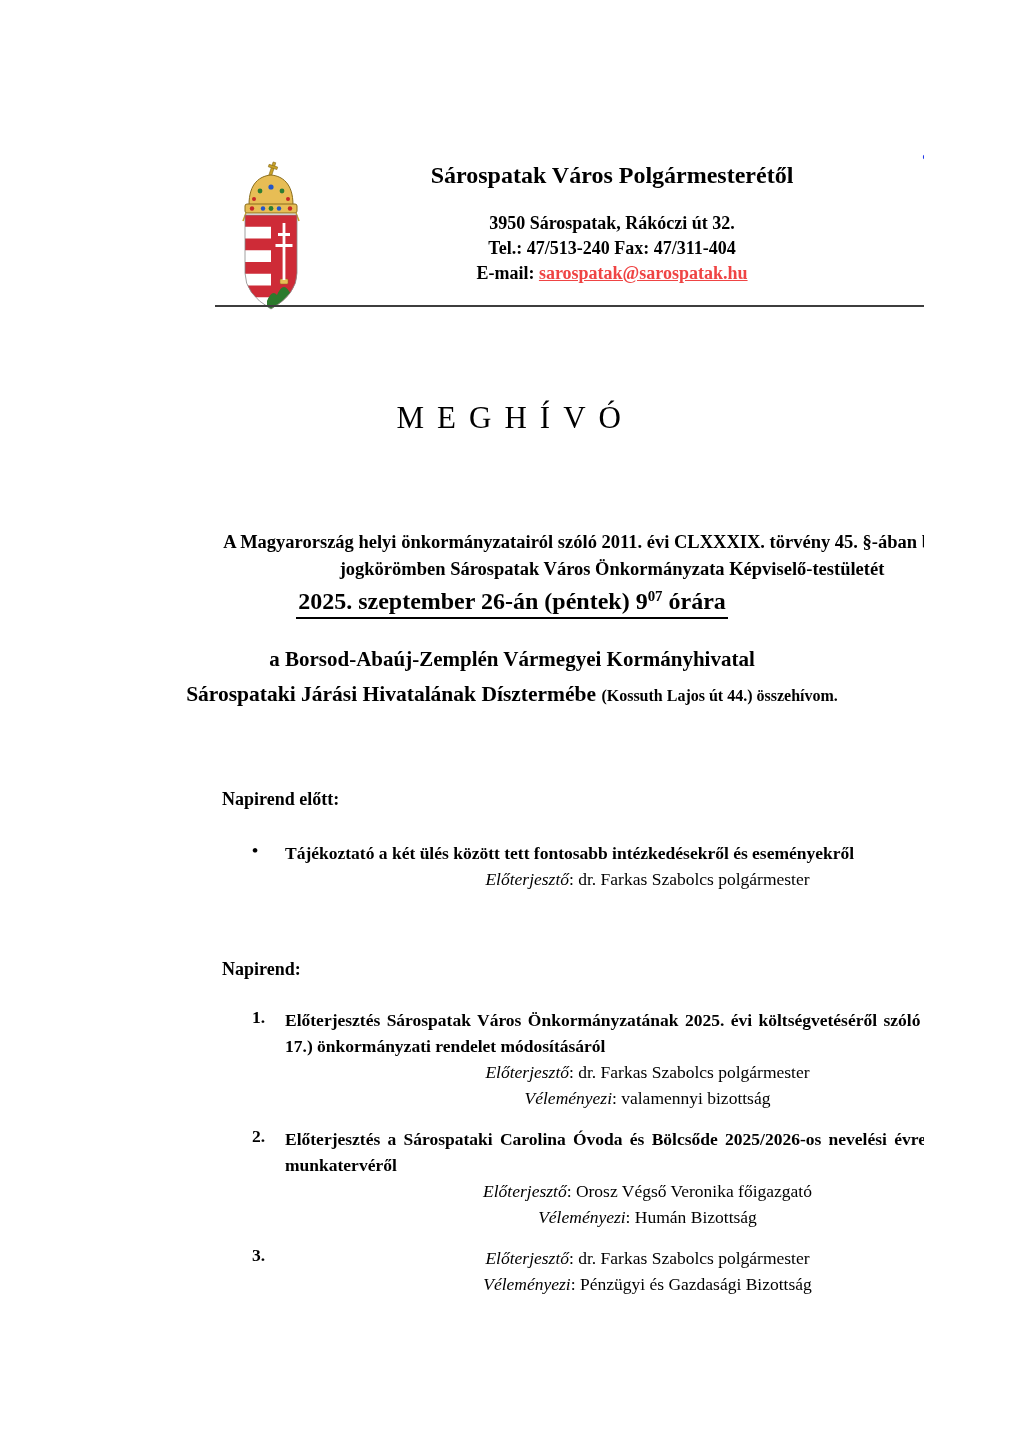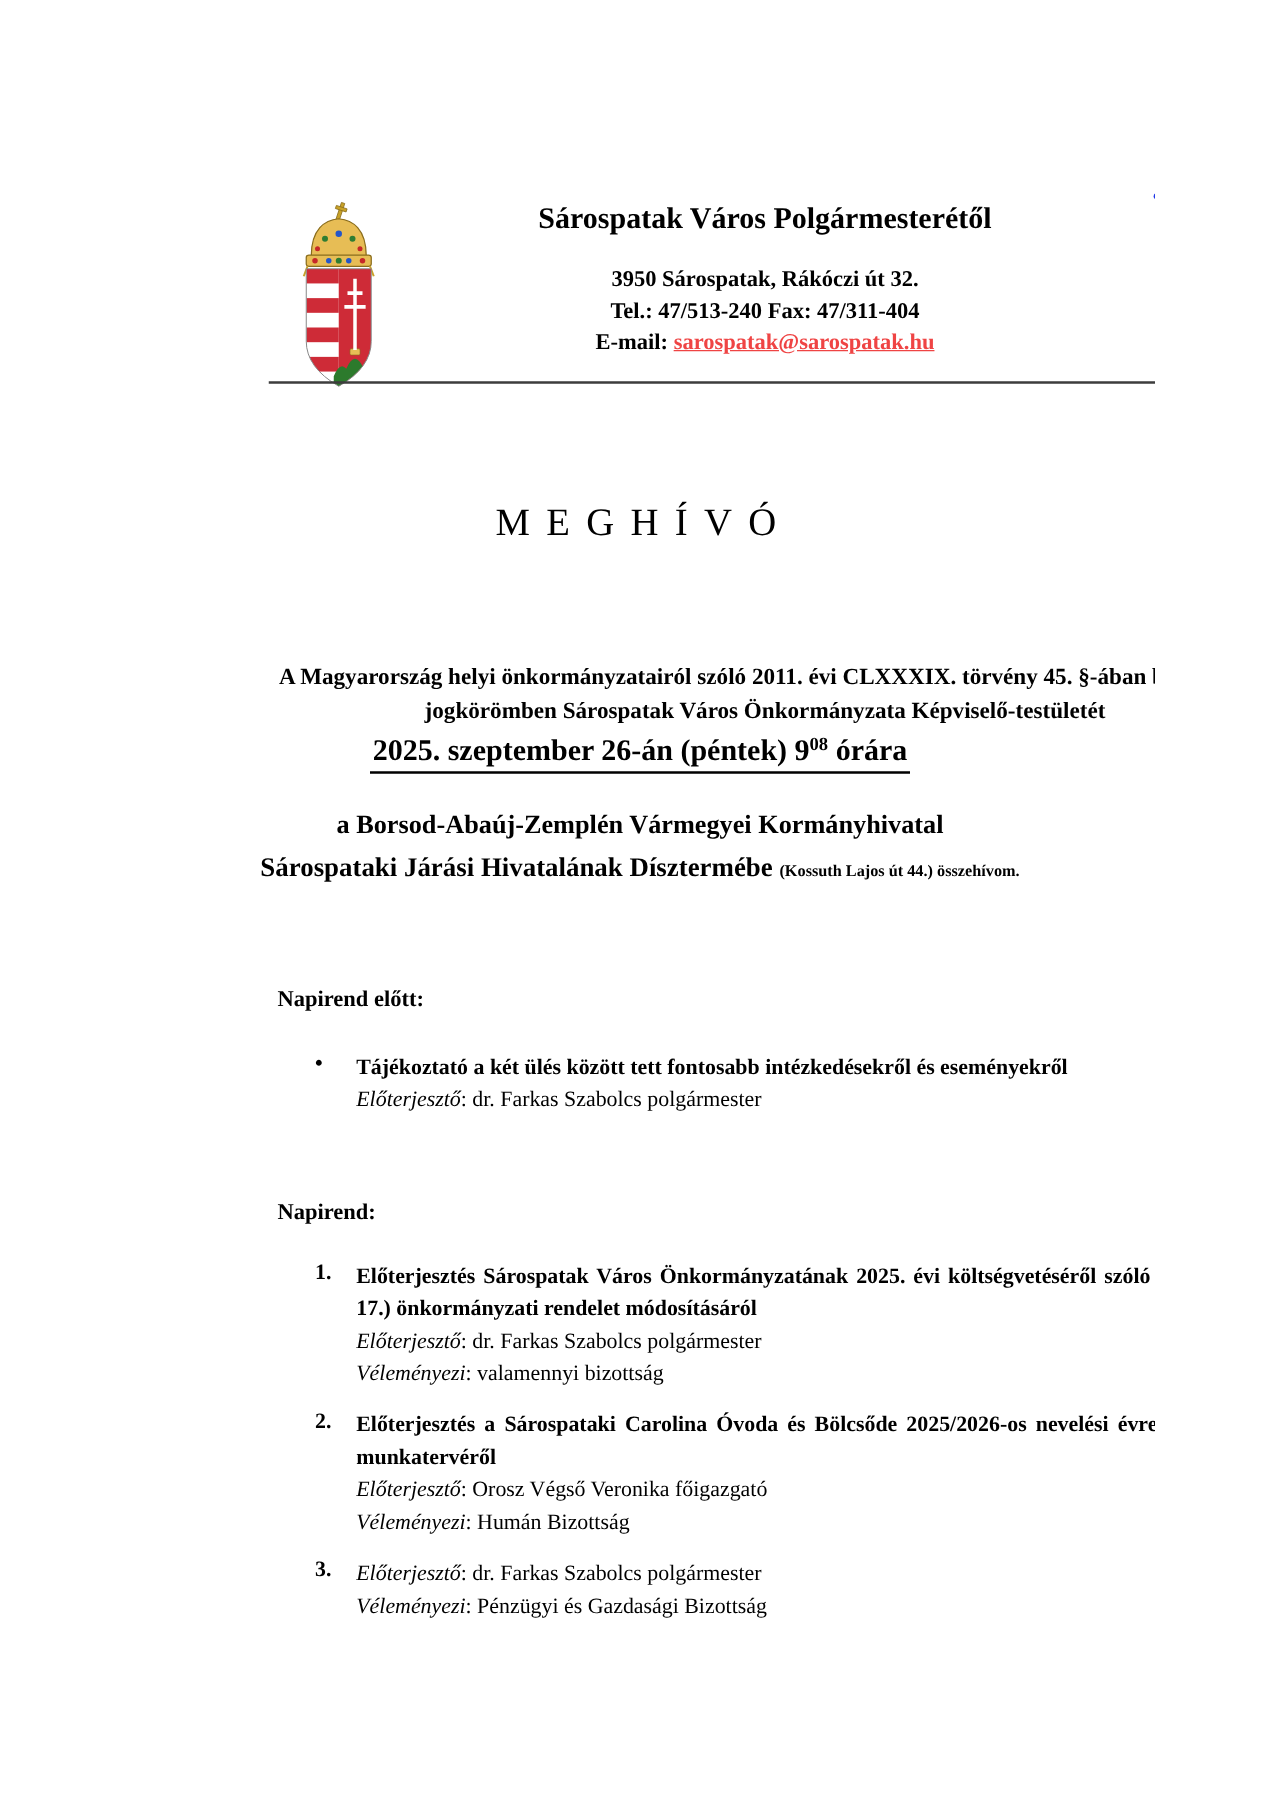--- a/index.html
+++ b/index.html
@@ -22,33 +22,33 @@
     font-size:31px;font-weight:400;letter-spacing:0.42em;text-indent:0.21em;}
   
   .intro{position:absolute;top:529px;left:117px;width:790px;text-align:center;
     font-weight:700;font-size:18.5px;line-height:27px;}
   .date-line{position:absolute;top:588px;left:0;width:100%;text-align:center;
     font-size:24px;font-weight:700;}
   .date-underline{display:inline-block;border-bottom:2.5px solid #000;padding:0 2px 2px 2px;}
   .sup{font-size:62%;position:relative;top:-0.55em;font-weight:700;}
   .venue1{position:absolute;top:647px;left:0;width:100%;text-align:center;font-size:21px;font-weight:700;}
   .venue2{position:absolute;top:682px;left:0;width:100%;text-align:center;font-size:21.5px;font-weight:700;}
-  .venue2 .small{font-size:13px;}
+  .venue2 .small{font-size:16px;}
   
   .before-section{position:absolute;top:789px;left:122px;width:788px;}
   .agenda-section{position:absolute;top:959px;left:122px;width:788px;}
   .section-heading{font-size:18px;font-weight:700;}
   .bullet-item{display:flex;margin-top:30px;}
   .bullet-glyph{margin-left:30px;width:33px;font-size:17.5px;font-weight:700;}
   .agenda-item{display:flex;margin-top:15px;}
   .agenda-item.first{margin-top:27px;}
   .item-num{margin-left:30px;width:33px;font-size:17.5px;font-weight:700;}
   .item-body{flex:1;font-size:17.5px;line-height:26px;}
   .item-title{font-weight:700;text-align:justify;}
-  .meta{font-weight:400;}
+  .meta{font-weight:400;text-align:center;}
   .meta em{font-style:italic;}
 </style>
 </head>
 <body>
 
 <div class="page">
 
   <div class="crest crest-left">
     <svg viewBox="0 0 70 150">
       <g transform="translate(36,9) rotate(18)" fill="#C9A227" stroke="#8a6d1d" stroke-width="0.6">
@@ -168,21 +168,21 @@
     </svg>
   </div>
 
   <div class="header-rule"></div>
 
   <div class="doc-title">MEGHÍVÓ</div>
 
   <div class="intro">A Magyarország helyi önkormányzatairól szóló 2011. évi CLXXXIX. törvény 45. §-ában biztosított jogkörömben Sárospatak Város Önkormányzata Képviselő-testületét</div>
 
   <div class="date-line">
-    <span class="date-underline"><span>2025. szeptember 26-án (péntek) 9</span><span class="sup">08</span><span> órára</span></span>
+    <span class="date-underline"><span>2025. szeptember 26-án (péntek) 9</span><span class="sup">07</span><span> órára</span></span>
   </div>
 
   <div class="venue1">a Borsod-Abaúj-Zemplén Vármegyei Kormányhivatal</div>
 
   <div class="venue2"><span>Sárospataki Járási Hivatalának Dísztermébe </span><span class="small">(Kossuth Lajos út 44.)</span><span class="small"> összehívom.</span></div>
 
   <div class="before-section">
     <div class="section-heading">Napirend előtt:</div>
     <div class="bullet-item">
       <div class="bullet-glyph">•</div>

